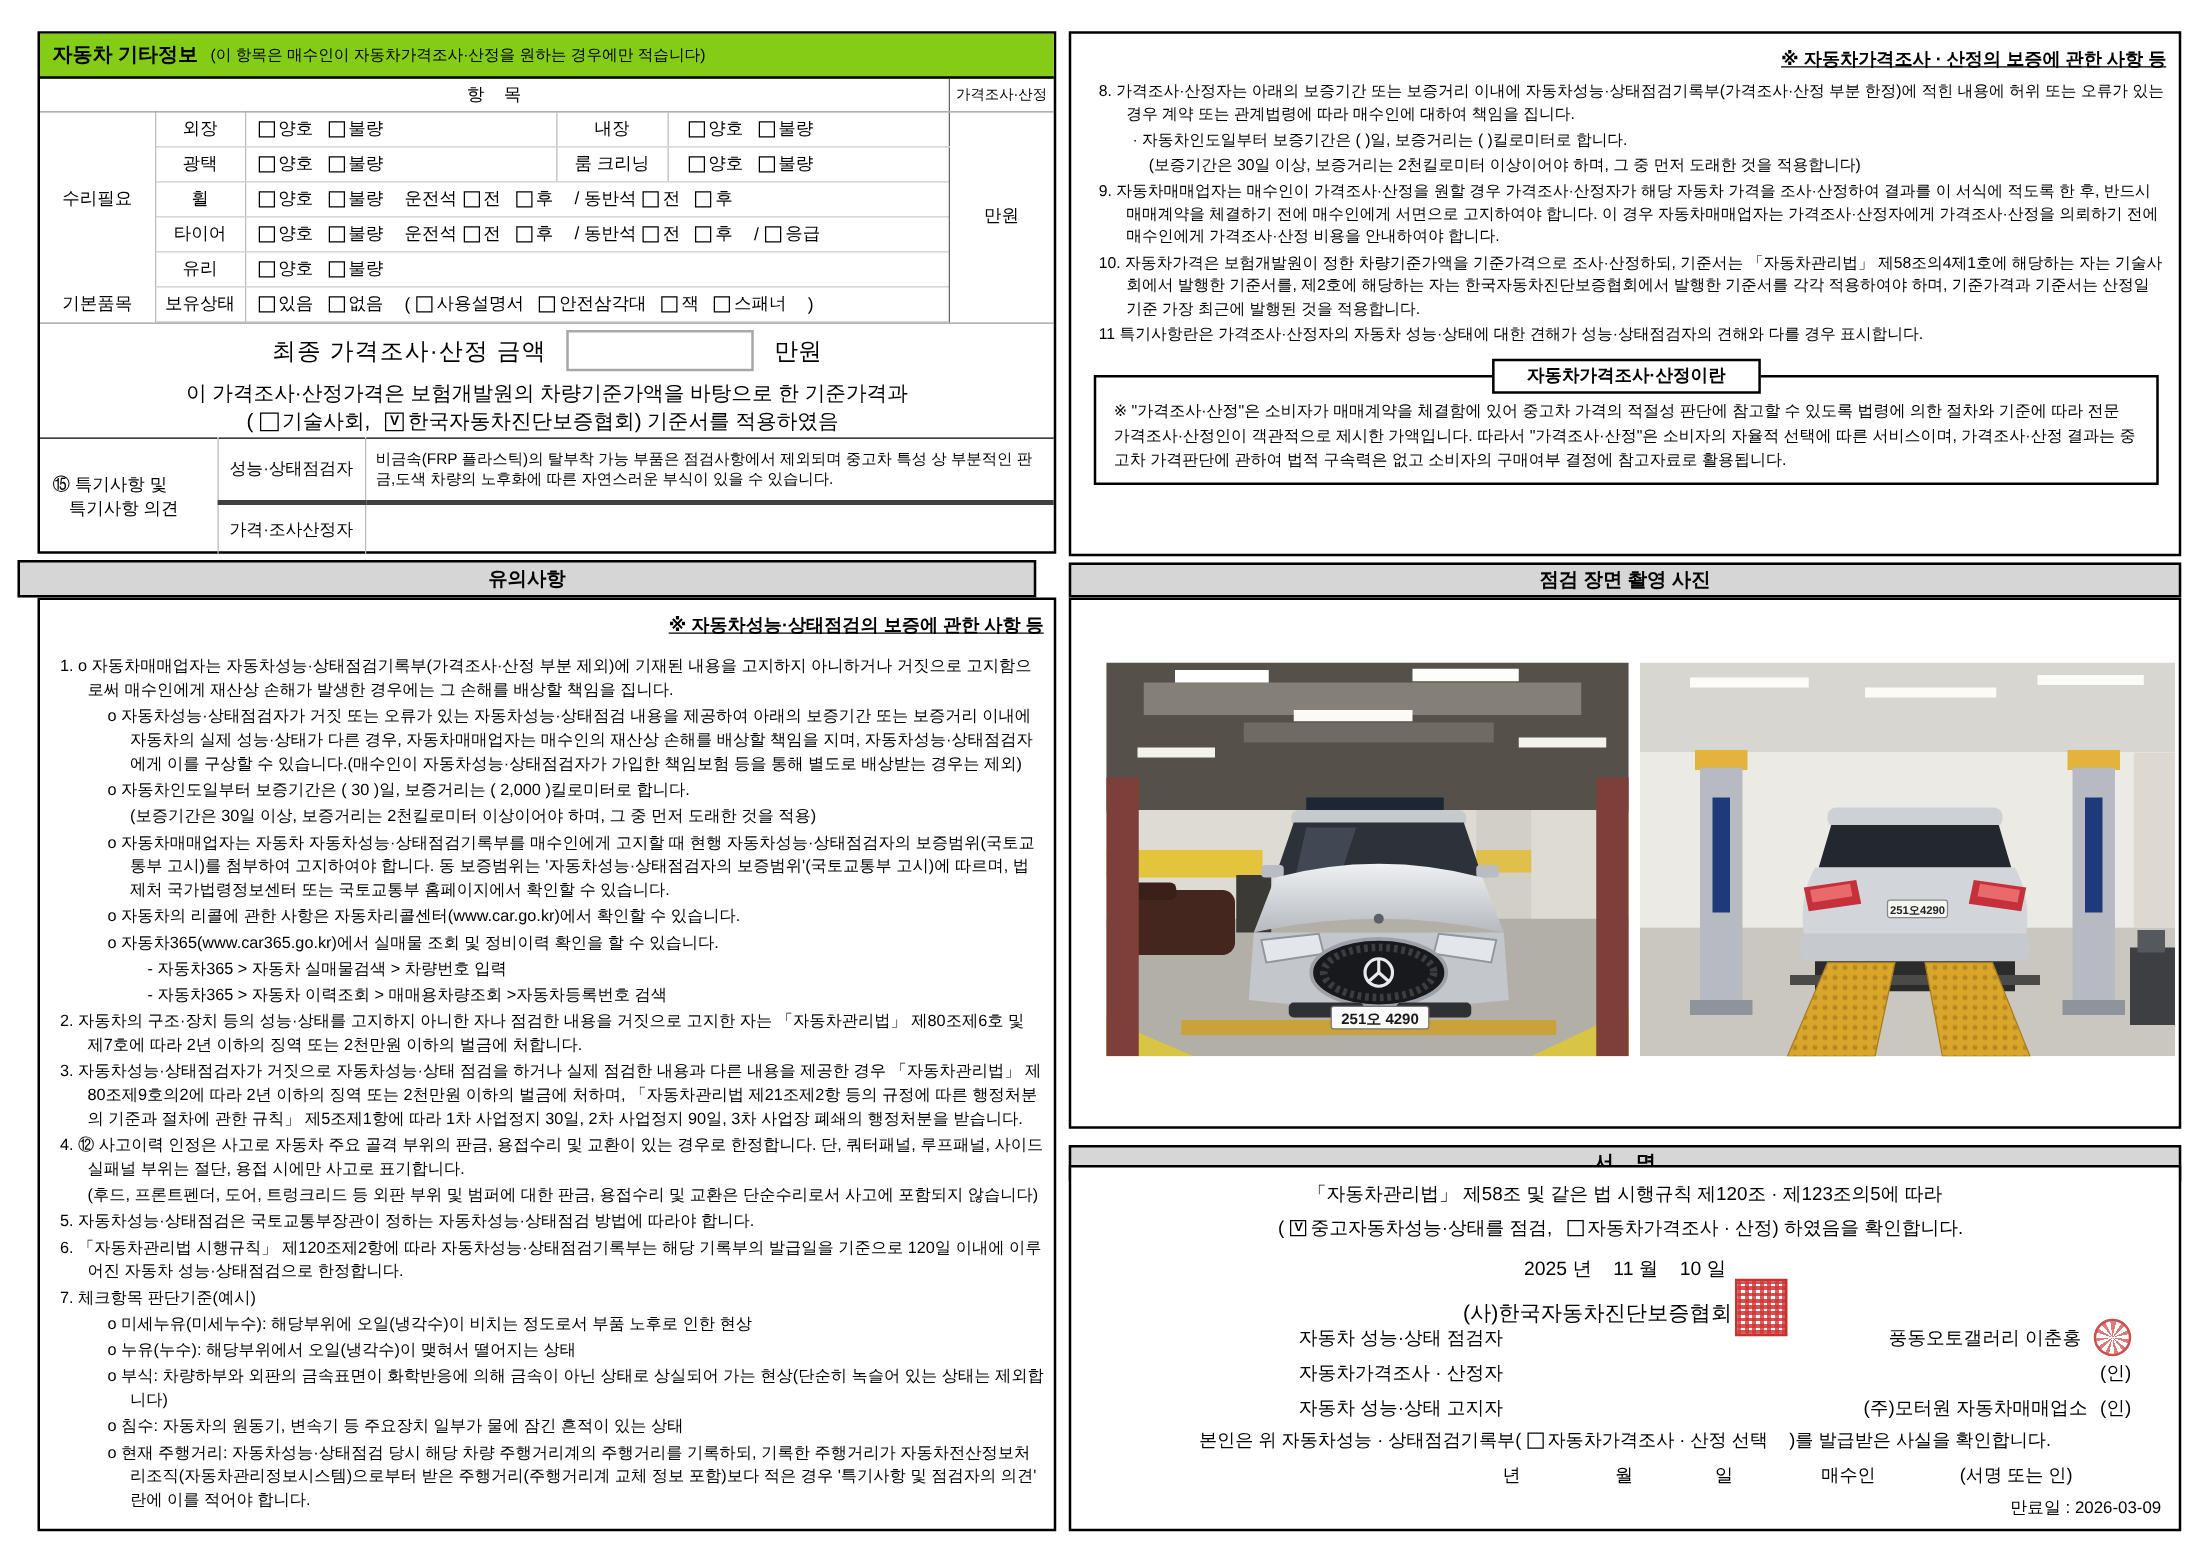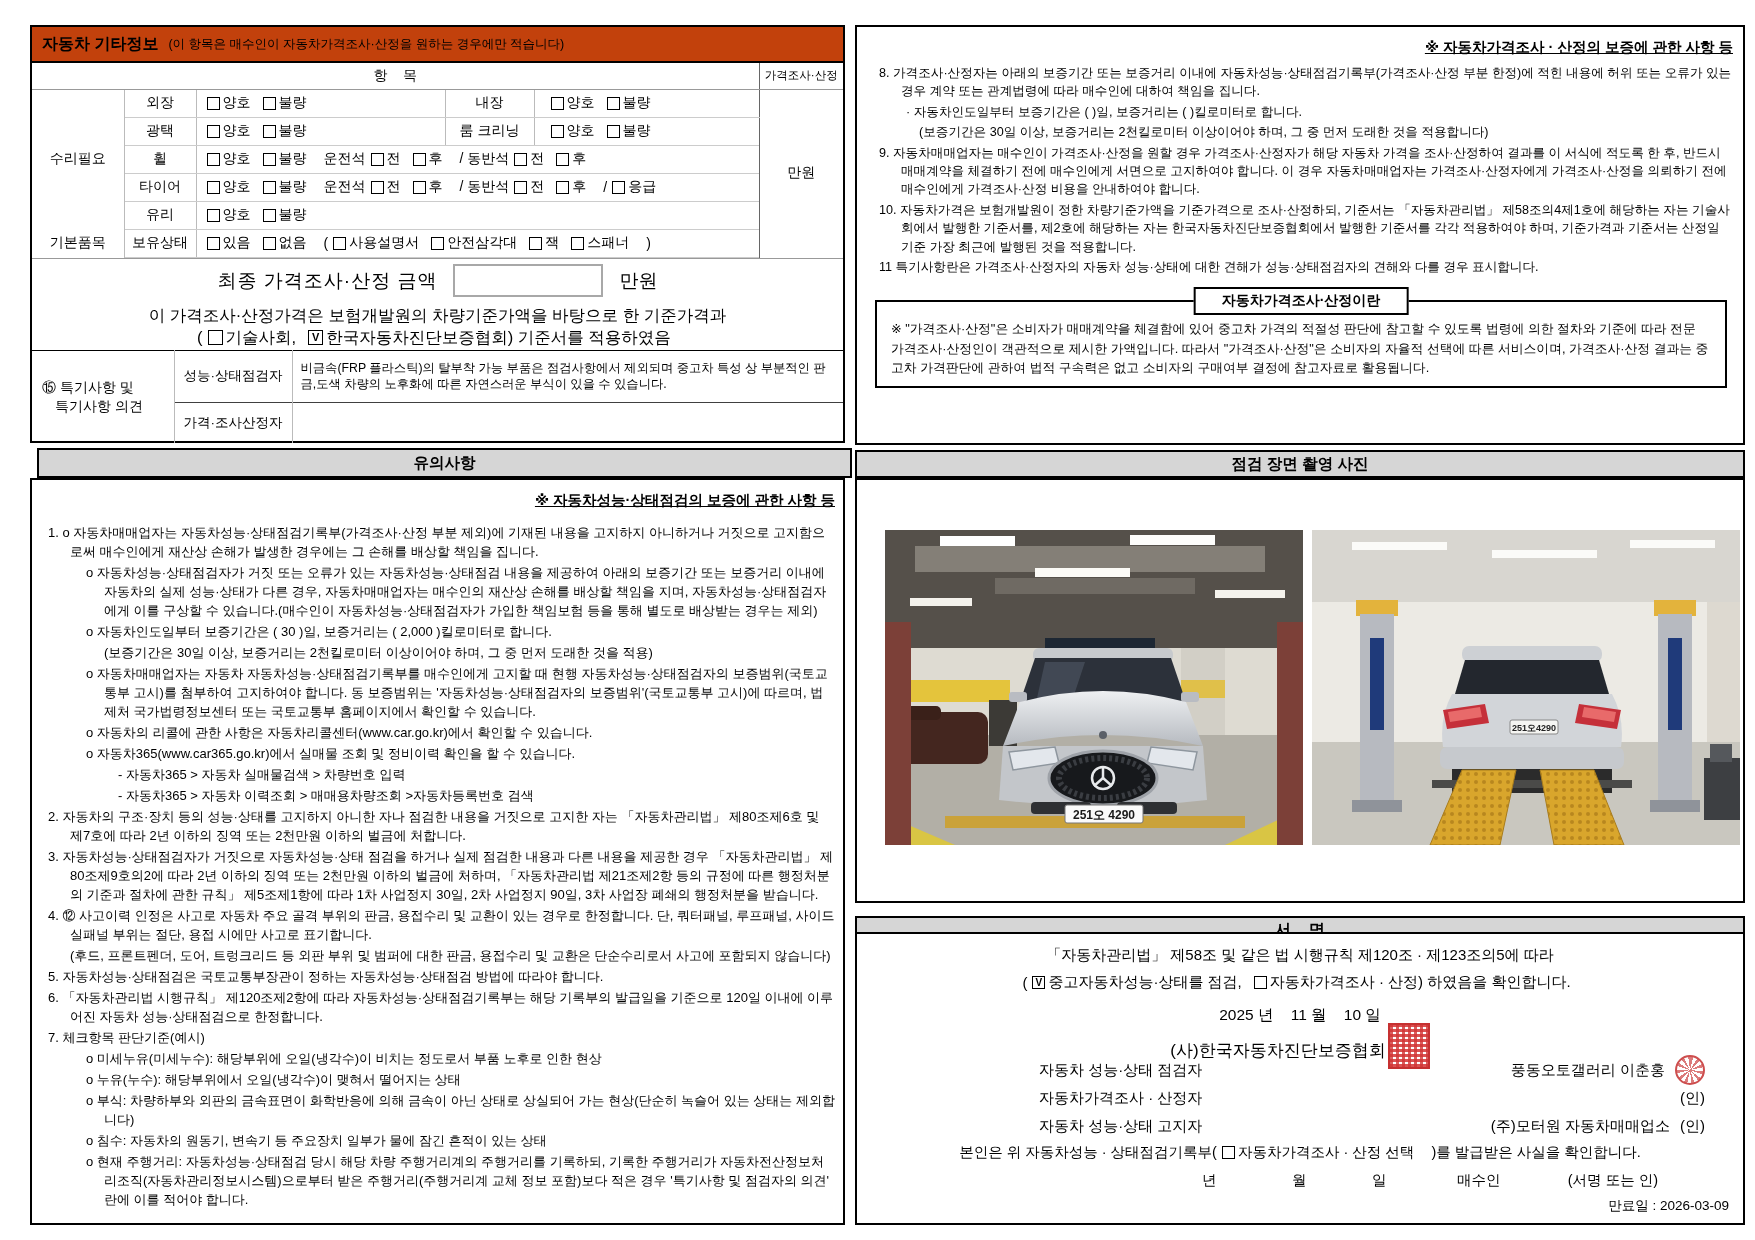--- a/index.html
+++ b/index.html
@@ -8,21 +8,21 @@
   *{box-sizing:border-box;}
 
   
   .absbox{position:absolute;background:#fff;border:2px solid #000;}
   .bar{position:absolute;background:#d6d6d6;border:2px solid #000;
        display:flex;align-items:center;justify-content:center;
        font-weight:bold;font-size:15.5px;white-space:pre;}
 
   
   #oi-box{left:30px;top:25px;width:815px;height:418px;}
-  .oi-head{height:36px;background:#c2410c;border-bottom:2px solid #000;
+  .oi-head{height:36px;background:#84cc16;border-bottom:2px solid #000;
            display:flex;align-items:center;padding:0 10px;gap:10px;}
   .oi-title{font-weight:bold;font-size:16px;}
   .oi-sub{font-size:12.5px;}
   table.oi{width:100%;border-collapse:collapse;table-layout:fixed;}
   .oi td{padding:0;vertical-align:middle;}
   .r-hd td{height:26px;text-align:center;border-bottom:1px solid #999;font-size:14px;white-space:pre;}
   .c-price-hd{border-left:1px solid #666;font-size:11.5px !important;}
   .r-rep td{height:28px;}
   .c-grp{ text-align:center;font-size:14px;border-right:1px solid #bbb;}
   .c-item{text-align:center;font-size:14px;border-right:1px solid #bbb;border-bottom:1px solid #ccc;}
@@ -47,24 +47,24 @@
   .std-l2{display:flex;align-items:center;justify-content:center;line-height:22px;}
   .std-l2 .cbl,.std-l2 .tk-t{font-size:16.5px;}
   .std-l2 .cbx{width:15px;height:15px;font-size:11px;}
   table.oi2{width:100%;border-collapse:collapse;table-layout:fixed;border-top:1px solid #000;}
   .oi2 td{padding:0;vertical-align:middle;}
   .c-sp-label{font-size:14px;line-height:19px;padding-left:10px !important;}
   .c-sp-label .sp2{padding-left:13px;}
   .c-sp-inner{border-left:1px solid #bbb;border-right:1px solid #bbb;text-align:center;font-size:13.5px;}
   .c-sp-text{font-size:12.3px;line-height:16.5px;padding:3px 8px !important;}
   .r-sp1 td{height:52px;}
-  .r-sp2 td{height:41px;border-top:1px solid #404040;}
+  .r-sp2 td{height:41px;border-top:4px solid #404040;}
 
   
-  #bar-left{left:37px;top:448px;width:815px;height:30px;}
+  #bar-left{left:14px;top:448px;width:815px;height:30px;}
   #notes-left{left:30px;top:478px;width:815px;height:747px;padding:8px 8px 0 8px;overflow:hidden;}
   #box-right{left:855px;top:25px;width:890px;height:420px;padding:8px 10px 0 10px;overflow:hidden;}
   .nhead{font-weight:bold;text-decoration:underline;font-size:14.5px;margin:3px 0 13px 2px;text-align:right;}
   #box-right .nhead{margin-bottom:7px;}
   p.note{margin:0 0 2px 0;font-size:13px;line-height:19px;}
   #box-right p.note{font-size:12.6px;line-height:18.4px;margin-bottom:2px;}
   .n1{padding-left:30px;text-indent:-22px;}
   .n1c{padding-left:30px;}
   .n2{padding-left:64px;text-indent:-18px;}
   .n2c{padding-left:64px;}

